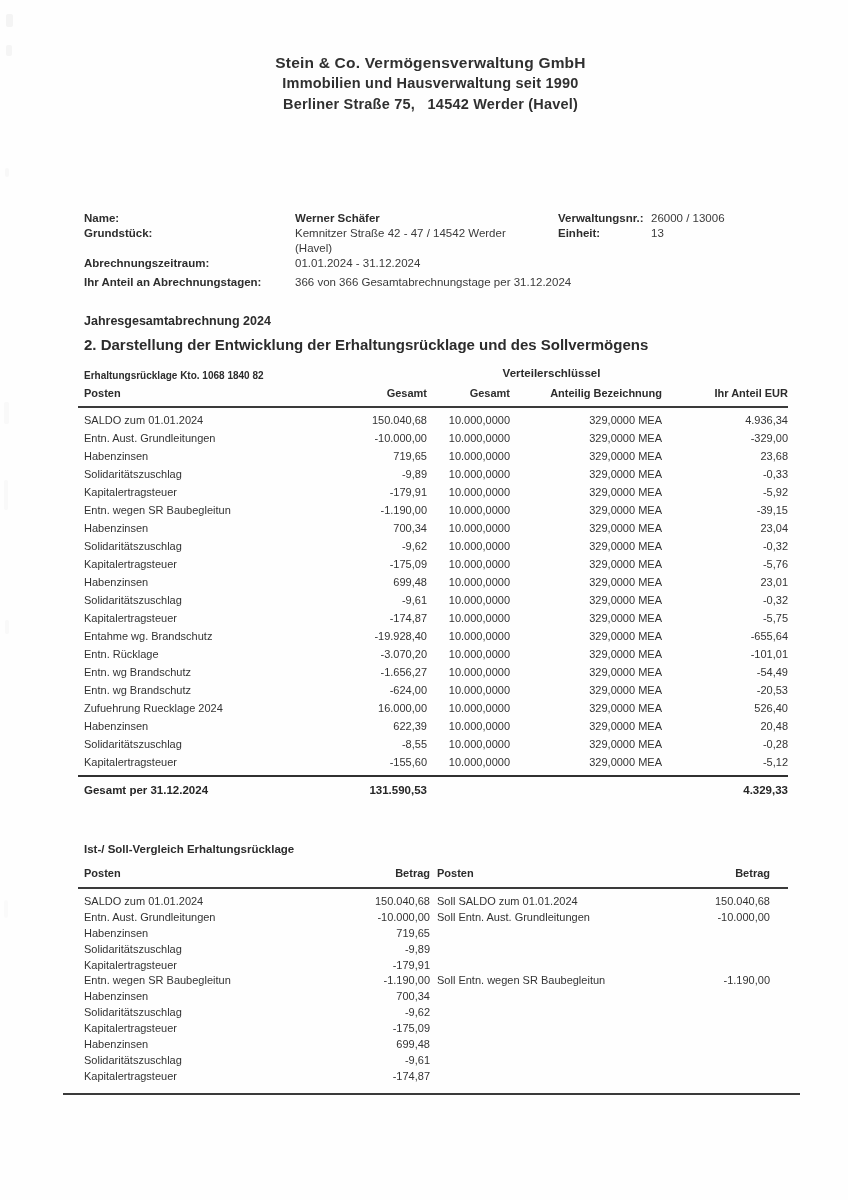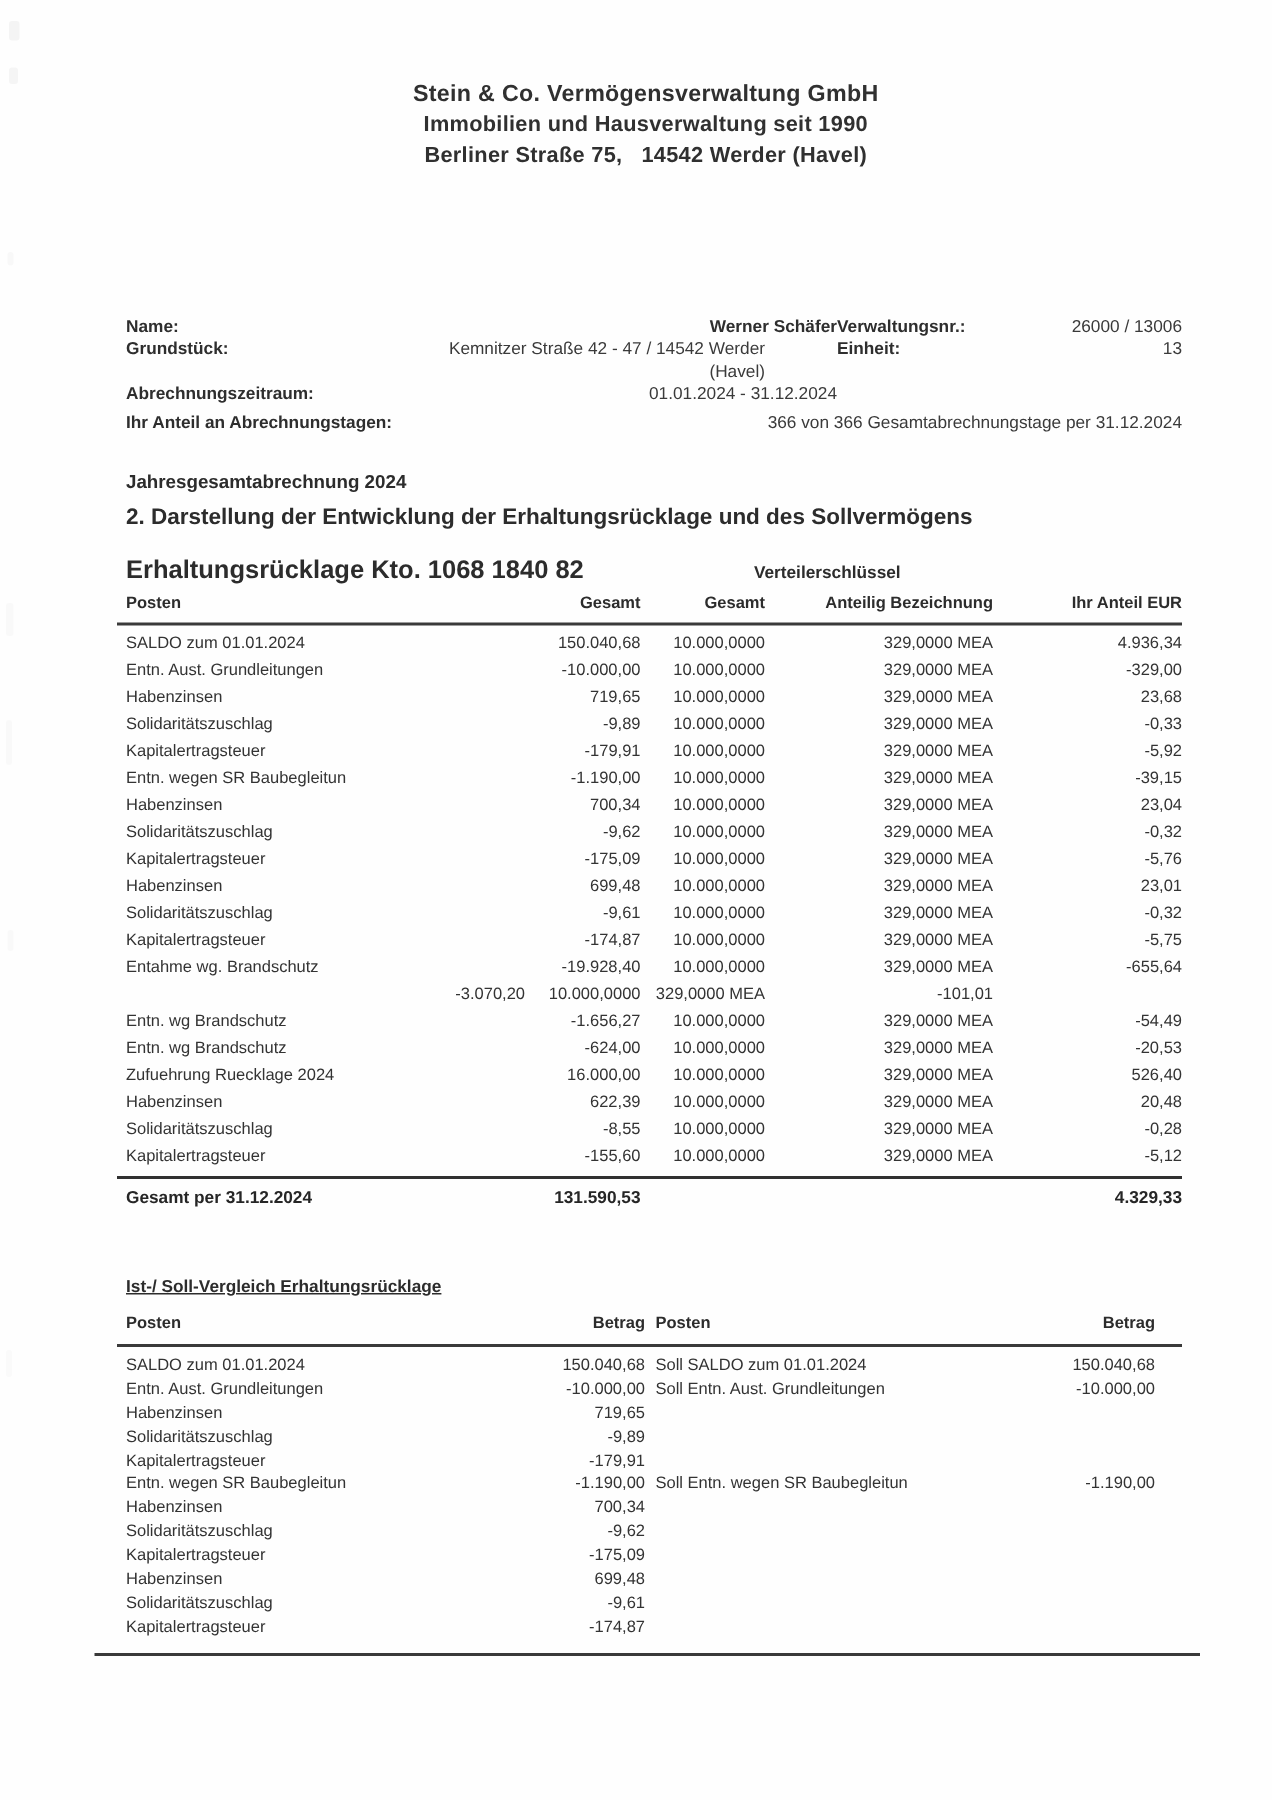--- a/index.html
+++ b/index.html
@@ -31,46 +31,46 @@
   .letterhead .line{font-size:14.5px;line-height:21px;letter-spacing:.2px;}
 
   
   .info{
     margin:96px 60px 0 84px;
     display:grid;
     grid-template-columns:211px 263px 93px 1fr;
     font-size:11.5px;line-height:15px;
   }
   .info .lbl{font-weight:bold;color:#2e2e2e;}
-  .info .val{color:#3a3a3a;text-align:right;}
+  .info .val{color:#3a3a3a;}
   .info .wrap-narrow{width:215px;}
   .info .row4{margin-top:4px;}
   .info .span3{grid-column:2/5;}
 
   
   .title-main{margin:24px 60px 0 84px;font-size:12.5px;font-weight:bold;color:#2c2c2c;}
   .title-sub{margin:8px 60px 0 84px;font-size:15px;font-weight:bold;color:#2c2c2c;}
-  .title-account{margin:17px 60px 0 84px;font-size:17px;font-weight:bold;color:#2c2c2c;}
+  .title-account{margin:17px 60px 0 84px;font-size:10px;font-weight:bold;color:#2c2c2c;}
 
   
   .rtable{margin:0 60px 0 78px;width:710px;font-size:11px;}
   .rgrid{display:grid;grid-template-columns:272px 77px 83px 152px 126px;}
   .rtable .vk-row{margin-top:-14px;}
   .rtable .vk-cell{grid-column:3/5;text-align:center;font-weight:bold;padding-left:14px;font-size:11.5px;color:#2c2c2c;}
   .rtable .head{font-weight:bold;color:#2c2c2c;border-bottom:2px solid #3a3a3a;padding:5px 0 4px 0;}
   .rtable .head > div, .rtable .body > div{line-height:18px;}
   .rtable .body{padding-top:3px;}
   .c-l{text-align:left;padding-left:6px;}
   .c-r{text-align:right;}
   .c-key{text-align:right;}
   .rtable .total{font-weight:bold;color:#262626;border-top:2.5px solid #303030;margin-top:4px;padding:4px 0 2px 0;font-size:11.5px;}
   .rtable .total > div{line-height:18px;}
 
   
-  .ctitle{margin:42px 60px 0 84px;font-size:11.5px;font-weight:bold;color:#2c2c2c;text-decoration:underline;}
+  .ctitle{margin:42px 60px 0 84px;font-size:11.5px;font-weight:bold;color:#2c2c2c;}
   .ctable{margin:6px 60px 0 78px;width:710px;font-size:11px;}
   .cgrid{display:grid;grid-template-columns:277px 75px 212px 146px;}
   .ctable .head{font-weight:bold;color:#2c2c2c;border-bottom:2px solid #3a3a3a;padding:5px 0 5px 0;}
   .ctable .head > div, .ctable .body > div{line-height:15.9px;}
   .ctable .body{padding-top:5px;}
   .c-soll{text-align:left;padding-left:7px;}
   .c-r2{text-align:right;padding-right:18px;}
 
   
   .footer-rule{margin:8px 48px 0 63px;border-top:2.5px solid #3a3a3a;}
@@ -233,20 +233,21 @@
 
         <div class="rgrid">
           <div class="c-l">Entahme wg. Brandschutz</div>
           <div class="c-r">-19.928,40</div>
           <div class="c-r">10.000,0000</div>
           <div class="c-key">329,0000 MEA</div>
           <div class="c-r">-655,64</div>
         </div>
 
         <div class="rgrid">
+          <div class="c-l">Entn. Rücklage</div>
           <div class="c-r">-3.070,20</div>
           <div class="c-r">10.000,0000</div>
           <div class="c-key">329,0000 MEA</div>
           <div class="c-r">-101,01</div>
         </div>
 
         <div class="rgrid">
           <div class="c-l">Entn. wg Brandschutz</div>
           <div class="c-r">-1.656,27</div>
           <div class="c-r">10.000,0000</div>

